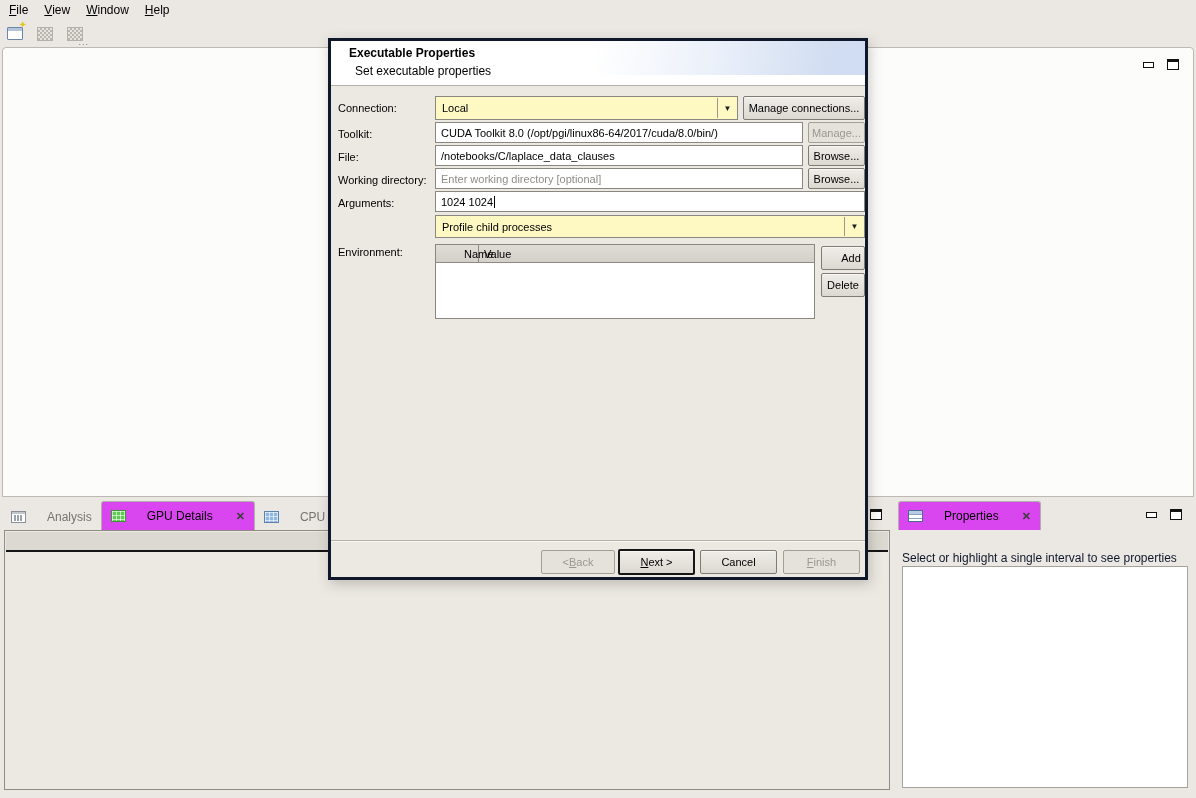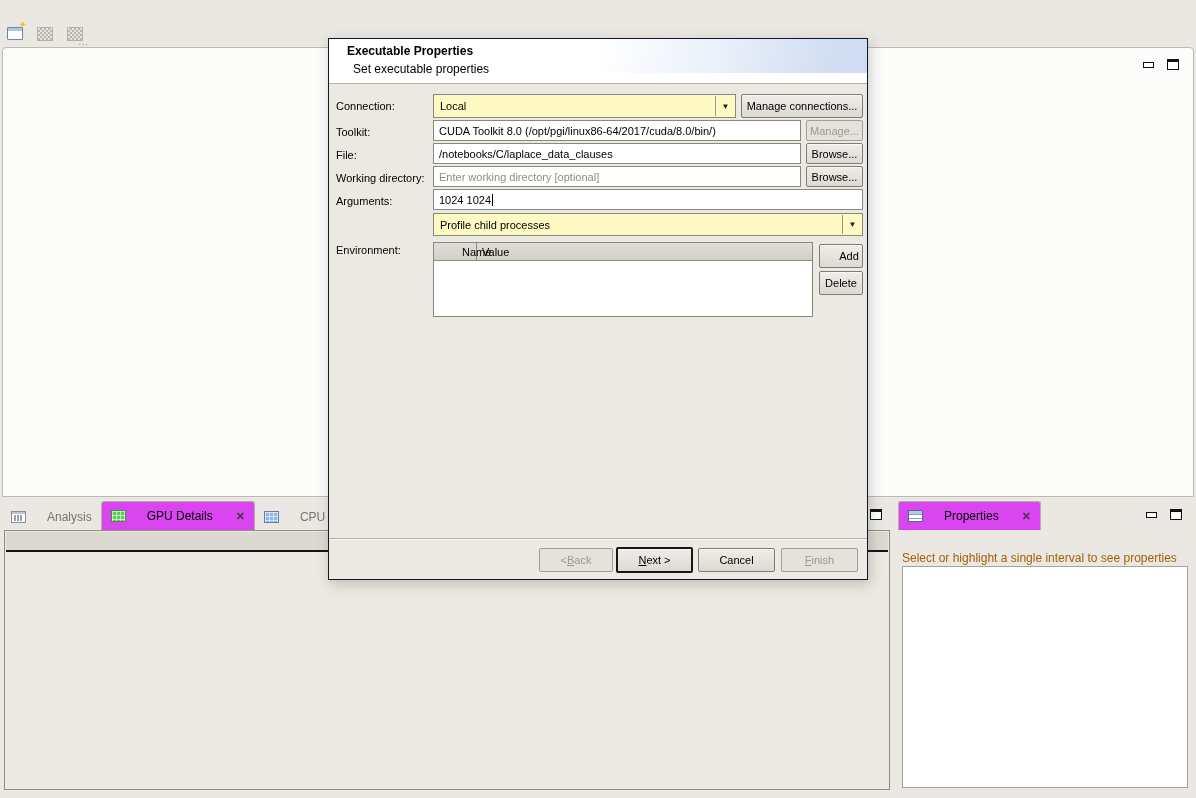--- a/index.html
+++ b/index.html
@@ -67,28 +67,28 @@
   
   .bl-panel { position:absolute; left:2px; top:500px; width:888px; height:292px; }
   .bl-content { position:absolute; left:2px; right:0; top:30px; bottom:2px;
     border:1px solid #8f8c84; background:#ece9e2; }
   .bl-grid-header { position:absolute; left:1px; right:1px; top:1px; height:20px;
     background:#dcd9d2; border-bottom:2px solid #141414; }
   .bl-minmax { right:8px; top:9px; }
 
   
   .rp-panel { position:absolute; left:898px; top:500px; width:296px; height:292px; }
-  .rp-message { position:absolute; left:4px; top:51px; right:2px; font-size:12px; color:#a16207; }
+  .rp-message { position:absolute; left:4px; top:51px; right:2px; font-size:12px; color:#0f172a; }
   .rp-box { position:absolute; left:4px; top:66px; right:6px; bottom:4px;
     background:#fff; border:1px solid #a5a29a; }
   .rp-minmax { right:12px; top:9px; }
 
   
   .dialog { position:absolute; left:328px; top:38px; width:540px; height:542px; z-index:10;
-    background:#ece9e2; border:1px solid #0f172a; box-shadow:2px 4px 12px rgba(60,55,45,.25);
+    background:#ece9e2; border:3px solid #0f172a; box-shadow:2px 4px 12px rgba(60,55,45,.25);
     font-size:11px; }
   .dlg-header { position:absolute; left:0; top:0; right:0; height:45px; background:#fff;
     border-bottom:1px solid #b3b0a8; overflow:hidden; }
   .dlg-swoosh { position:absolute; right:0; top:0; width:270px; height:34px;
     background:linear-gradient(100deg, rgba(224,232,246,0) 0%, rgba(218,228,245,.55) 45%, rgba(205,218,240,.9) 85%, #cfdcf2 100%); }
   .dlg-title { position:absolute; left:18px; top:5px; font-size:12px; font-weight:bold; }
   .dlg-subtitle { position:absolute; left:24px; top:23px; font-size:12px; }
 
   .fld-label { position:absolute; left:7px; font-size:11px; }
   .field { position:absolute; background:#fff; border:1px solid #8a8680;
@@ -119,20 +119,26 @@
   .env-col.value { flex:1; }
 
   .dlg-sep { position:absolute; left:0; right:0; top:499px; height:2px;
     border-top:1px solid #b3b0a8; border-bottom:1px solid #f8f7f4; }
 </style>
 </head>
 <body>
 
 <div class="screen">
 
+  <div class="menubar">
+    <span class="menu-item"><u>F</u>ile</span>
+    <span class="menu-item"><u>V</u>iew</span>
+    <span class="menu-item"><u>W</u>indow</span>
+    <span class="menu-item"><u>H</u>elp</span>
+  </div>
 
   <div class="toolbar">
     <span class="tbtn">
         <span class="icon-new"></span>
       </span>
     <span class="tbtn">
         <span class="icon-checker"></span>
       </span>
     <span class="tbtn">
         <span class="icon-checker"></span>

